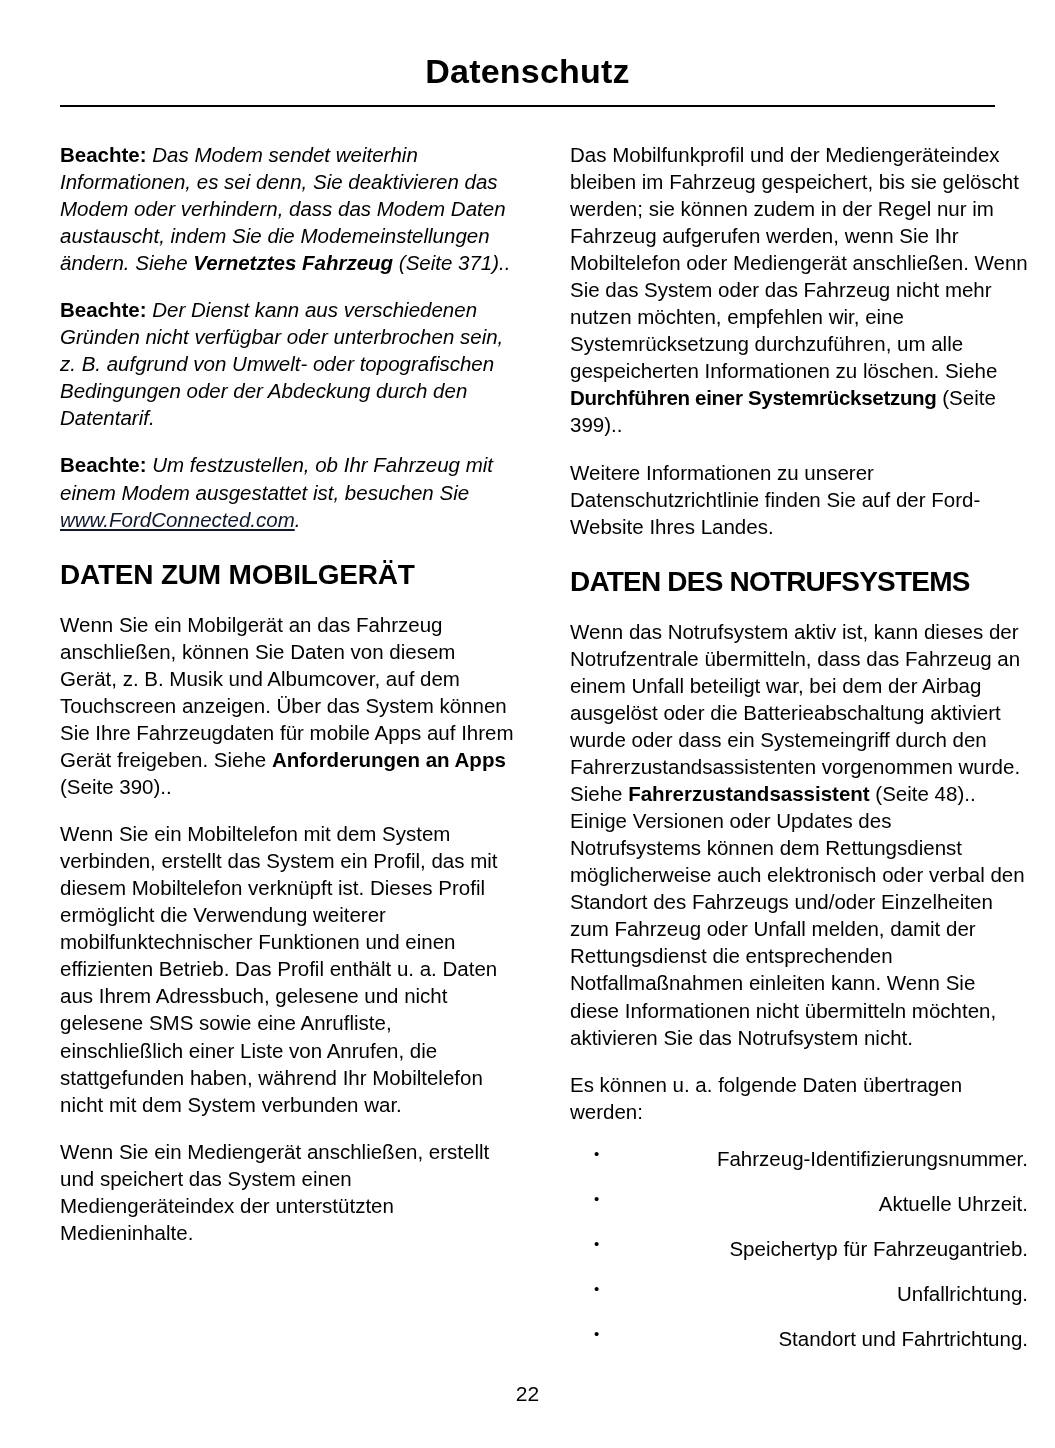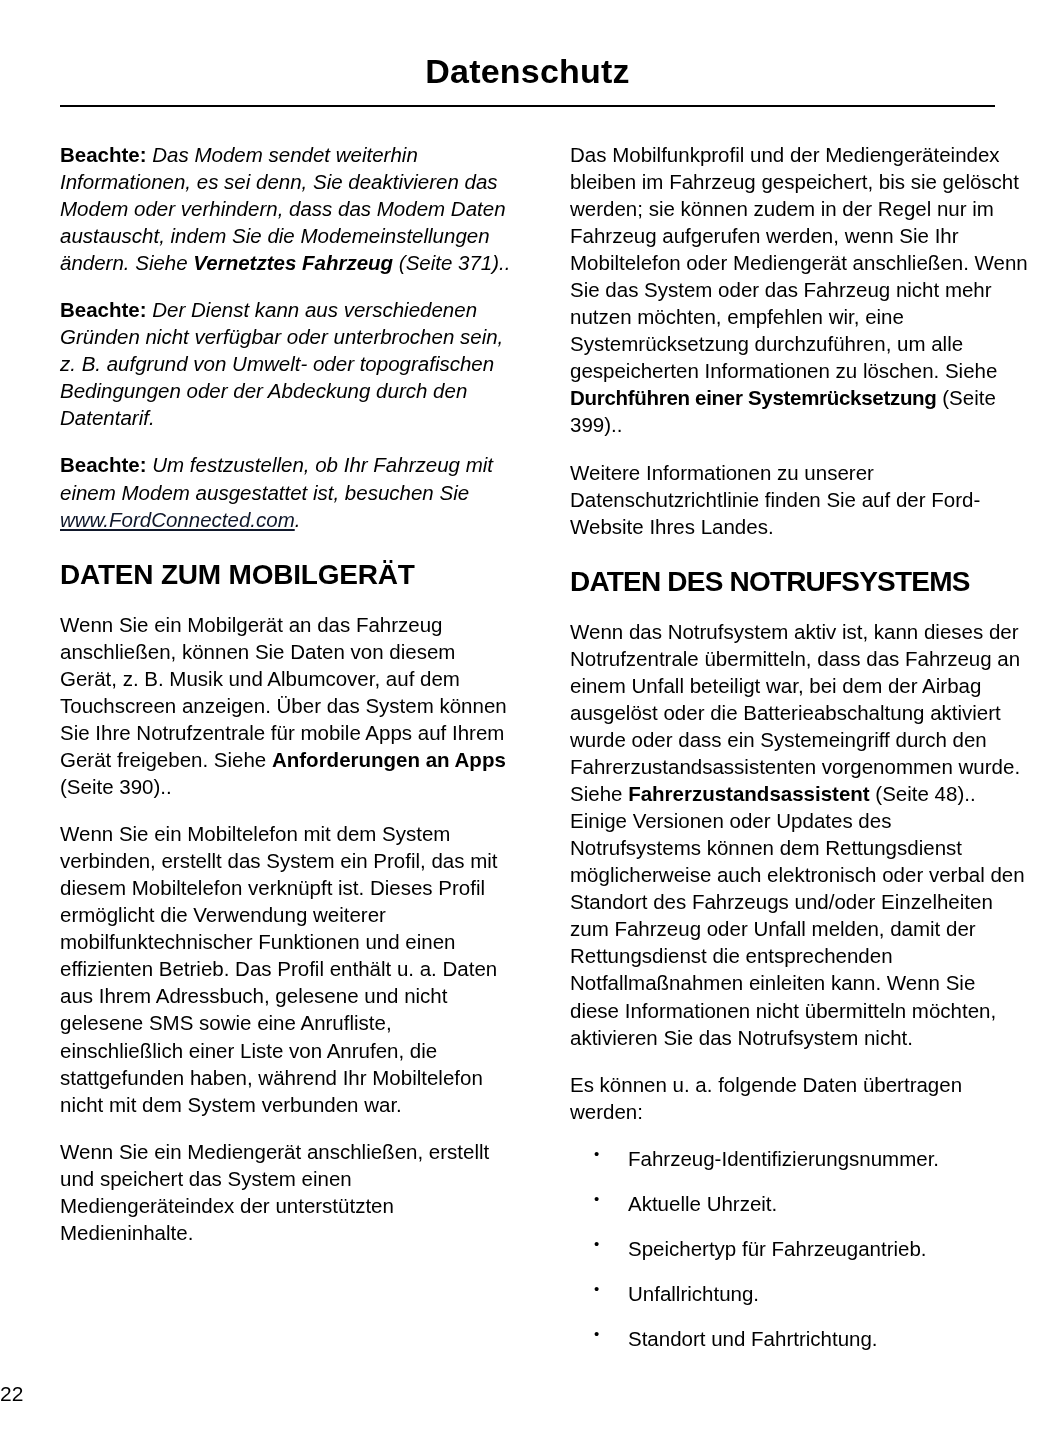--- a/index.html
+++ b/index.html
@@ -81,41 +81,42 @@
     letter-spacing: -0.2px;
     line-height: 1.15;
   }
   h2.tight {
     letter-spacing: -0.8px;
   }
   ul.bullets {
     list-style: none;
     margin: 0;
     padding: 0;
+    text-align: right;
   }
   ul.bullets li {
     font-size: 20.5px;
     line-height: 1.32;
     margin-bottom: 18px;
     padding-left: 58px;
     position: relative;
   }
   ul.bullets li::before {
     content: "\2022";
     position: absolute;
     left: 24px;
     top: -1px;
     font-size: 15px;
   }
   .page-number {
     position: absolute;
     left: 0;
     right: 0;
     bottom: 42px;
-    text-align: left;
+    text-align: center;
     font-size: 21px;
   }
   .nowrap-tight {
     letter-spacing: -0.3px;
   }
 </style>
 </head>
 <body>
 
 <div class="page">
@@ -128,21 +129,21 @@
     <div class="col">
 
       <p class="note"><span class="lbl">Beachte:</span><span> Das Modem sendet weiterhin Informationen, es sei denn, Sie deaktivieren das Modem oder verhindern, dass das Modem Daten austauscht, indem Sie die Modemeinstellungen ändern.  Siehe </span><span class="bold-italic">Vernetztes Fahrzeug</span><span> (Seite 371)..</span></p>
 
       <p class="note"><span class="lbl">Beachte:</span><span> Der Dienst kann aus verschiedenen Gründen nicht verfügbar oder unterbrochen sein, z. B. aufgrund von Umwelt- oder topografischen Bedingungen oder der Abdeckung durch den Datentarif.</span></p>
 
       <p class="note"><span class="lbl">Beachte:</span><span> Um festzustellen, ob Ihr Fahrzeug mit einem Modem ausgestattet ist, besuchen Sie </span><a class="link" href="#">www.FordConnected.com</a><span>.</span></p>
 
       <h2>DATEN ZUM MOBILGERÄT</h2>
 
-      <p><span>Wenn Sie ein Mobilgerät an das Fahrzeug anschließen, können Sie Daten von diesem Gerät, z. B. Musik und Albumcover, auf dem Touchscreen anzeigen. Über das System können Sie Ihre Notrufzentrale für mobile Apps auf Ihrem Gerät freigeben.  Siehe </span><span class="bold">Anforderungen an Apps</span><span> (Seite 390)..</span></p>
+      <p><span>Wenn Sie ein Mobilgerät an das Fahrzeug anschließen, können Sie Daten von diesem Gerät, z. B. Musik und Albumcover, auf dem Touchscreen anzeigen. Über das System können Sie Ihre Fahrzeugdaten für mobile Apps auf Ihrem Gerät freigeben.  Siehe </span><span class="bold">Anforderungen an Apps</span><span> (Seite 390)..</span></p>
 
       <p>Wenn Sie ein Mobiltelefon mit dem System verbinden, erstellt das System ein Profil, das mit diesem Mobiltelefon verknüpft ist. Dieses Profil ermöglicht die Verwendung weiterer mobilfunktechnischer Funktionen und einen effizienten Betrieb. Das Profil enthält u. a. Daten aus Ihrem Adressbuch, gelesene und nicht gelesene SMS sowie eine Anrufliste, einschließlich einer Liste von Anrufen, die stattgefunden haben, während Ihr Mobiltelefon nicht mit dem System verbunden war.</p>
 
       <p>Wenn Sie ein Mediengerät anschließen, erstellt und speichert das System einen Mediengeräteindex der unterstützten Medieninhalte.</p>
 
     </div>
 
     <div class="col">
 
       <p><span>Das Mobilfunkprofil und der Mediengeräteindex bleiben im Fahrzeug gespeichert, bis sie gelöscht werden; sie können zudem in der Regel nur im Fahrzeug aufgerufen werden, wenn Sie Ihr Mobiltelefon oder Mediengerät anschließen. Wenn Sie das System oder das Fahrzeug nicht mehr nutzen möchten, empfehlen wir, eine Systemrücksetzung durchzuführen, um alle gespeicherten Informationen zu löschen.  Siehe </span><span class="bold nowrap-tight">Durchführen einer Systemrücksetzung</span><span> (Seite 399)..</span></p>

